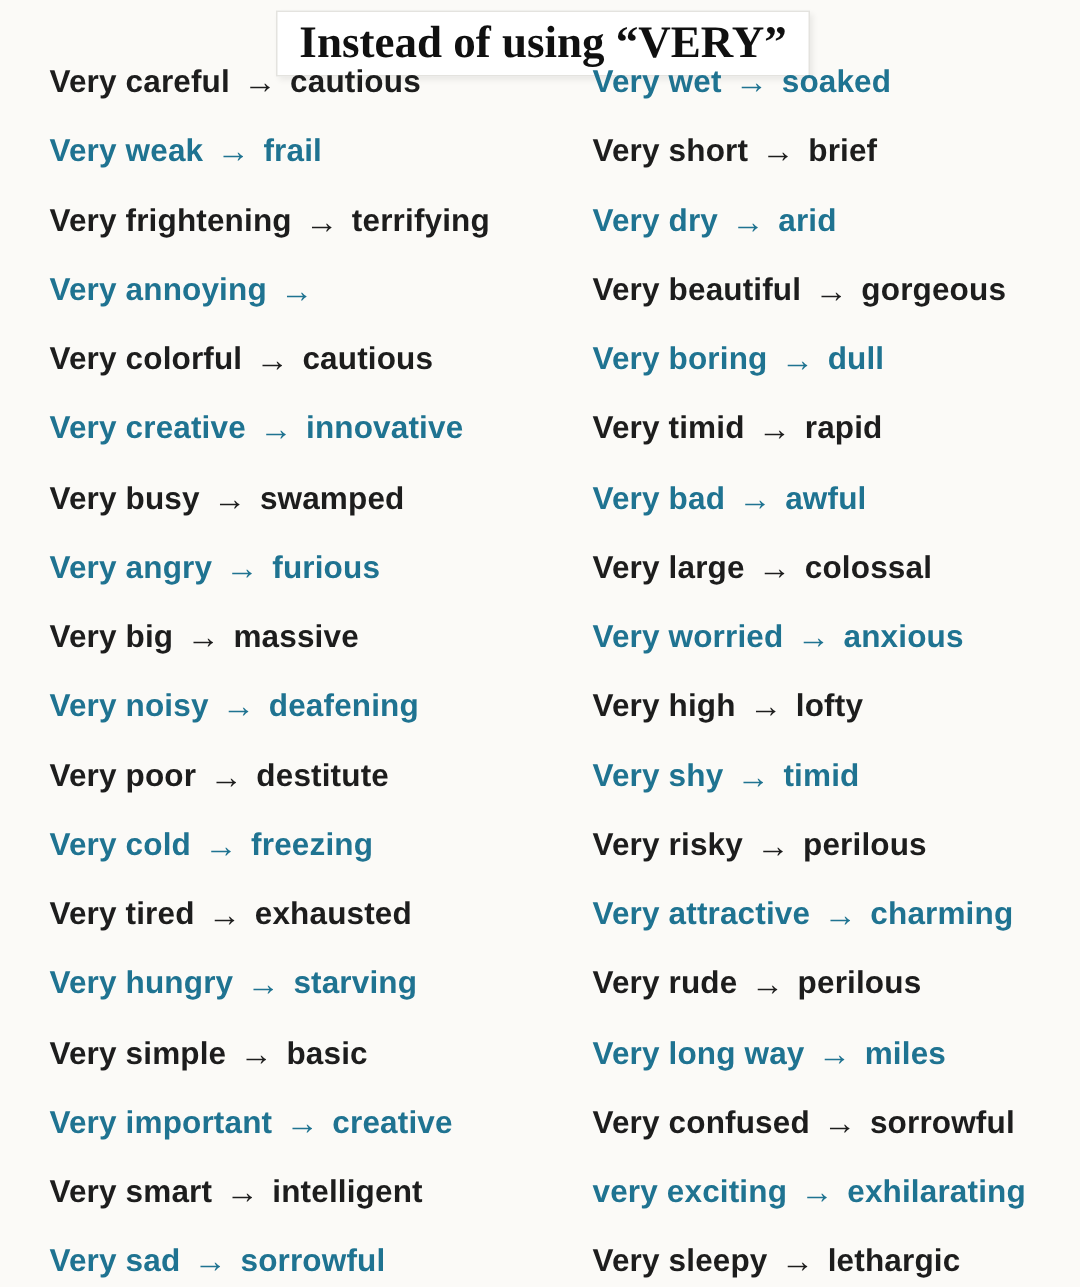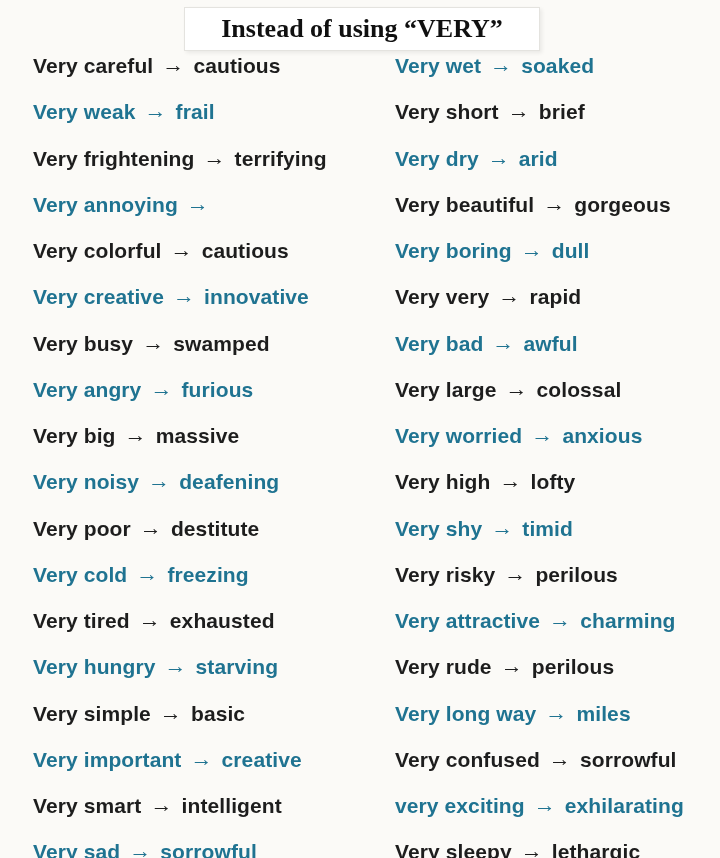--- a/index.html
+++ b/index.html
@@ -24,36 +24,35 @@
     background: #ffffff;
     border: 1px solid #e4e3df;
     box-shadow: 2px 2px 4px rgba(0,0,0,0.07);
     display: flex;
     align-items: center;
     justify-content: center;
   }
   .title {
     font-family: "Liberation Serif", serif;
     font-weight: bold;
-    font-size: 26px;
+    font-size: 30px;
     color: #101010;
     white-space: nowrap;
   }
   .col {
     position: absolute;
     top: 43px;
     display: flex;
     flex-direction: column;
   }
   .col-left  { left: 33px; }
   .col-right { left: 395px; }
   .row {
     height: 46.25px;
     display: flex;
-    align-items: center;
     font-size: 21px;
     font-weight: bold;
     white-space: nowrap;
     letter-spacing: 0.1px;
   }
   .row--black { color: #1d1d1d; }
   .row--teal  { color: #1f7391; }
   .arrow {
     margin: 0 9px;
     font-size: 22px;
@@ -181,21 +180,21 @@
         <span class="phrase">Very beautiful</span>
         <span class="arrow">→</span>
         <span class="replacement">gorgeous</span>
       </div>
       <div class="row row--teal">
         <span class="phrase">Very boring</span>
         <span class="arrow">→</span>
         <span class="replacement">dull</span>
       </div>
       <div class="row row--black">
-        <span class="phrase">Very very</span>
+        <span class="phrase">Very timid</span>
         <span class="arrow">→</span>
         <span class="replacement">rapid</span>
       </div>
       <div class="row row--teal">
         <span class="phrase">Very bad</span>
         <span class="arrow">→</span>
         <span class="replacement">awful</span>
       </div>
       <div class="row row--black">
         <span class="phrase">Very large</span>

